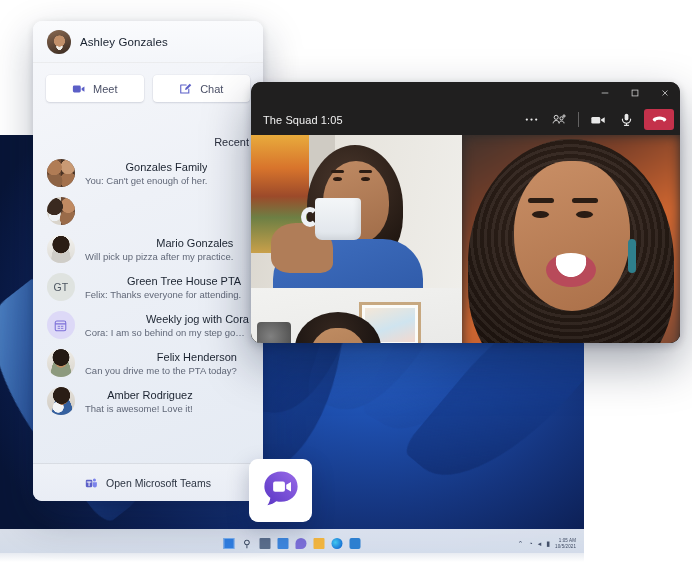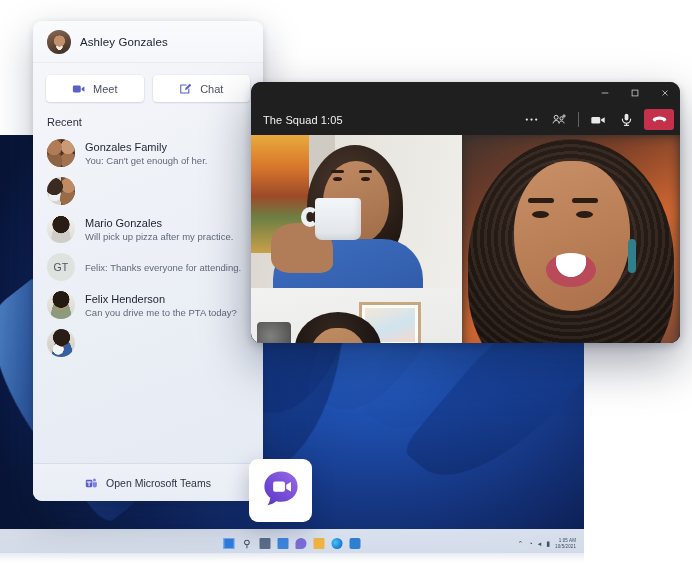--- a/index.html
+++ b/index.html
@@ -58,40 +58,41 @@
     background: linear-gradient(180deg,#e7ebf1,#ffffff);
   }
 
   
   #flyout {
     position: absolute; left: 33px; top: 21px; width: 230px; height: 480px;
     border-radius: 9px;
     background: linear-gradient(160deg, #f7f8fb 0%, #eef1f7 38%, #e4eaf3 100%);
     box-shadow: 0 16px 40px rgba(16,28,58,.28), 0 2px 8px rgba(16,28,58,.14);
     overflow: hidden;
+    text-align: right;
   }
   #flyout-header {
     height: 42px; display: flex; align-items: center; gap: 9px; padding: 0 14px;
     background: linear-gradient(180deg,#fafbfd,#f4f6fa);
     border-bottom: 1px solid rgba(0,0,0,.06);
   }
   #flyout-header .name { font-size: 11.5px; color: #17202e; letter-spacing: .1px; }
   .avatar { width: 24px; height: 24px; border-radius: 50%; overflow: hidden; flex: 0 0 auto; position: relative; background:#cbd3de; }
 
   #quick-actions { display: flex; gap: 9px; padding: 12px 13px 10px; }
   .qa-btn {
     flex: 1; height: 27px; background: #ffffff; border-radius: 4px;
     display: flex; align-items: center; justify-content: center; gap: 7px;
     box-shadow: 0 1px 2px rgba(16,28,58,.12), 0 0 0 .5px rgba(16,28,58,.05);
     cursor: pointer;
   }
   .qa-label { font-size: 11px; color: #4a4f66; }
   .ico-purple { color: #5b5fc7; display:flex; }
 
-  #recent-label { font-size: 11px; color: #2a2f3d; padding: 4px 14px 6px; }
+  #recent-label { font-size: 11px; color: #2a2f3d; padding: 4px 14px 6px; margin-top: 20px; }
   #recent-list { padding: 0 0 6px; }
   .chat-row { display: flex; align-items: center; gap: 10px; padding: 5px 14px; cursor: pointer; }
   .chat-av { width: 28px; height: 28px; border-radius: 50%; overflow: hidden; flex: 0 0 auto; position: relative; }
   .chat-text { min-width: 0; }
   .chat-title { font-size: 11px; color: #1b2330; line-height: 14px; white-space: nowrap; overflow: hidden; text-overflow: ellipsis; }
   .chat-prev { font-size: 9.5px; color: #616878; line-height: 13px; white-space: nowrap; overflow: hidden; text-overflow: ellipsis; }
   .av-initials { width:28px;height:28px;border-radius:50%;background:#dfe3e0;color:#4c5560;font-size:10.5px;display:flex;align-items:center;justify-content:center;letter-spacing:.3px; }
   .av-cal { width:28px;height:28px;border-radius:50%;background:#ddd9f7;display:flex;align-items:center;justify-content:center;color:#7b6fd8; }
 
   #flyout-footer {
@@ -309,24 +310,38 @@
         </div>
         <div class="chat-text">
           <div class="chat-title">Mario Gonzales</div>
           <div class="chat-prev">Will pick up pizza after my practice.</div>
         </div>
       </div>
 
       <div class="chat-row">
         <div class="av-initials">GT</div>
         <div class="chat-text">
+          <div class="chat-title">Green Tree House PTA</div>
           <div class="chat-prev">Felix: Thanks everyone for attending.</div>
         </div>
       </div>
 
+      <div class="chat-row">
+        <div class="av-cal">
+          <svg width="13" height="13" viewBox="0 0 16 16">
+              <rect x="1.5" y="2.5" width="13" height="12" rx="2" fill="none" stroke="currentColor" stroke-width="1.3"></rect>
+              <path d="M1.5 6h13" stroke="currentColor" stroke-width="1.3"></path>
+              <path d="M5 9h2M9 9h2M5 11.5h2M9 11.5h2" stroke="currentColor" stroke-width="1.1" stroke-linecap="round"></path>
+            </svg>
+        </div>
+        <div class="chat-text">
+          <div class="chat-title">Weekly jog with Cora</div>
+          <div class="chat-prev">Cora: I am so behind on my step goals.</div>
+        </div>
+      </div>
 
       <div class="chat-row">
         <div class="chat-av">
           <div class="pa" style="background:linear-gradient(180deg,#efece6,#d8d4cc);"></div>
           <div class="pa" style="background:
             radial-gradient(circle at 50% 30%, #241a14 0 34%, transparent 36%),
             radial-gradient(circle at 50% 46%, #c08f63 0 27%, transparent 29%),
             radial-gradient(ellipse at 50% 94%, #8d9a7e 0 50%, transparent 52%);"></div>
         </div>
         <div class="chat-text">
@@ -336,20 +351,24 @@
       </div>
 
       <div class="chat-row">
         <div class="chat-av">
           <div class="pa" style="background:linear-gradient(180deg,#e5e1da,#cfcac2);"></div>
           <div class="pa" style="background:
             radial-gradient(circle at 52% 30%, #2a1d15 0 34%, transparent 36%),
             radial-gradient(circle at 54% 44%, #9d6b47 0 24%, transparent 26%),
             radial-gradient(circle at 40% 72%, #f2f4f6 0 20%, transparent 22%),
             radial-gradient(ellipse at 55% 96%, #35609f 0 46%, transparent 48%);"></div>
+        </div>
+        <div class="chat-text">
+          <div class="chat-title">Amber Rodriguez</div>
+          <div class="chat-prev">That is awesome! Love it!</div>
         </div>
       </div>
 
     </div>
 
     <div id="flyout-footer">
       <span class="teams-logo">
         <svg width="13" height="13" viewBox="0 0 16 16">
           <rect x="1" y="3.5" width="8" height="9" rx="1.4" fill="#5b5fc7"></rect>
           <path d="M2.6 6.2h4.8M5 6.2v4.6" stroke="#fff" stroke-width="1.2" stroke-linecap="round"></path>

